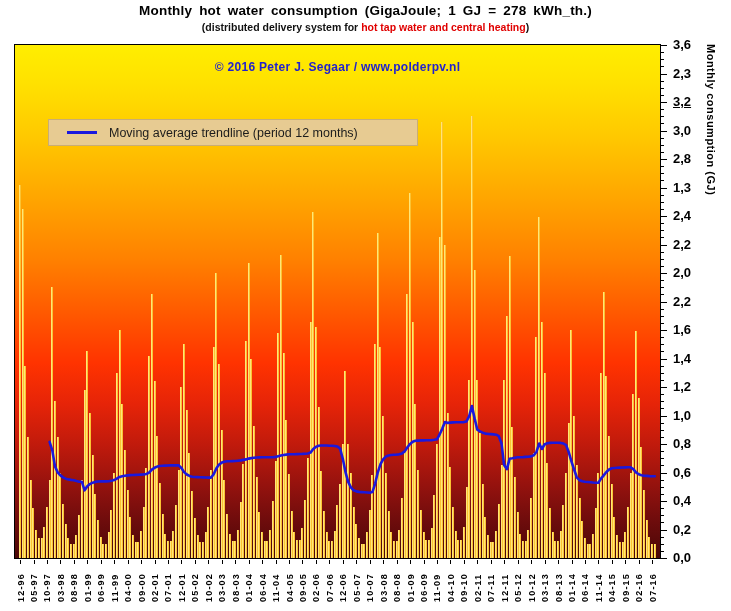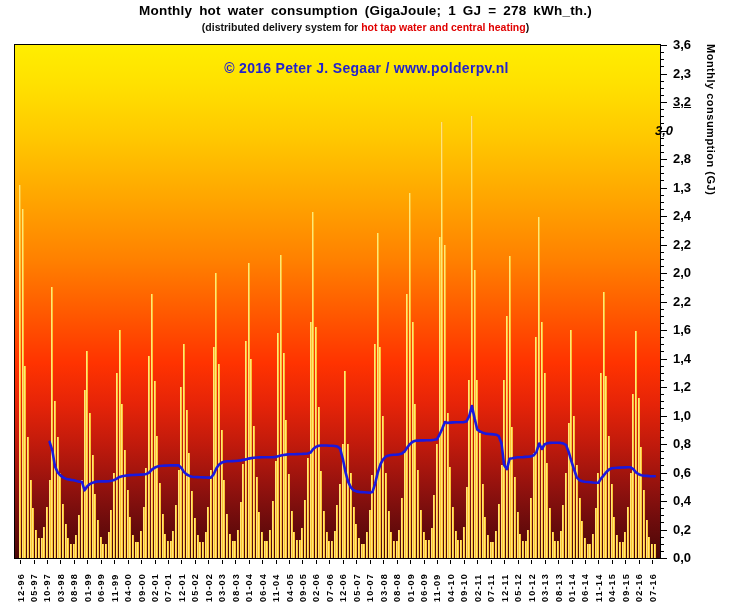--- a/index.html
+++ b/index.html
@@ -17,21 +17,21 @@
           background:linear-gradient(to bottom,
             #ffee00 0%, #ffe000 8%, #ffc800 18%, #ffa500 30%, #ff8000 42%,
             #ff5a00 52%, #ff3300 62%, #e62408 70%, #c01a0c 78%, #94120e 86%,
             #6d0c0c 93%, #4a0707 100%); }
   .bars { position:absolute; inset:0; overflow:hidden; }
   .bar  { position:absolute; bottom:0; width:2px;
           background:linear-gradient(to right,#fff1a3 0%,#ffd944 55%,#f6a81c 100%); }
   svg.ma { position:absolute; inset:0; width:100%; height:100%; z-index:4; }
 
   .copyright { position:absolute; left:14px; top:60px; width:647px; text-align:center;
-               font-size:14px; font-weight:600; color:#2222cc; z-index:5; letter-spacing:.3px;margin-left:29px; }
+               font-size:12px; font-weight:600; color:#2222cc; z-index:5; letter-spacing:.3px; }
 
   .legend { position:absolute; left:48px; top:119px; width:370px; height:27px; z-index:5;
             background:#e7cb92; border:1px solid #c9ad74; display:flex; align-items:center; }
   .legend .swatch { width:30px; height:3px; background:#1a18dd; margin-left:18px; }
   .legend .lab { font-size:12.5px; color:#1c1c1c; margin-left:12px; }
 
   .ytick { position:absolute; background:#000; height:1px; }
   .ylab  { position:absolute; font-size:13px; font-weight:bold; color:#000; line-height:10px; }
   .yaxis-title { position:absolute; left:705px; top:44px; height:515px; display:flex; align-items:center;
                  writing-mode:vertical-rl; font-size:11px; font-weight:bold; color:#000; letter-spacing:.5px; }
@@ -287,20 +287,24 @@
         <div class="bar" style="left: 636.15px; height: 14.3px;"></div>
         <div class="bar" style="left: 638.84px; height: 14.3px;"></div>
       </div>
     <svg class="ma" id="maSvg" viewBox="0 0 645 513" preserveAspectRatio="none">
       <polyline id="maLine" fill="none" stroke="#1a18dd" stroke-width="2.6" stroke-linejoin="round" stroke-linecap="round" points="34.6,396.9 37.3,405.4 40.0,421.4 42.7,427.4 45.4,430.4 48.0,432.4 50.7,433.7 53.4,434.4 56.1,434.9 58.8,435.3 61.5,436.1 64.2,436.8 66.9,436.8 69.6,445.3 72.3,441.2 74.9,439.1 77.6,437.7 80.3,436.9 83.0,436.5 85.7,436.4 88.4,436.4 91.1,436.4 93.8,436.2 96.5,435.7 99.1,435.1 101.8,433.7 104.5,431.9 107.2,431.2 109.9,430.7 112.6,430.4 115.3,430.1 118.0,430.0 120.7,429.9 123.4,429.8 126.0,429.6 128.7,429.4 131.4,429.0 134.1,427.6 136.8,424.6 139.5,422.8 142.2,421.6 144.9,421.0 147.6,420.7 150.3,420.6 152.9,420.5 155.6,420.4 158.3,420.4 161.0,420.3 163.7,420.4 166.4,423.0 169.1,427.1 171.8,429.5 174.5,430.9 177.2,431.7 179.8,432.0 182.5,432.1 185.2,432.3 187.9,432.4 190.6,432.5 193.3,432.6 196.0,432.6 198.7,429.3 201.4,423.3 204.1,419.5 206.8,417.6 209.4,416.7 212.1,416.3 214.8,416.2 217.5,416.1 220.2,416.0 222.9,415.7 225.6,415.4 228.3,414.9 231.0,414.4 233.7,413.6 236.3,413.1 239.0,412.8 241.7,412.5 244.4,412.4 247.1,412.3 249.8,412.3 252.5,412.3 255.2,412.3 257.9,412.2 260.5,411.9 263.2,411.2 265.9,410.5 268.6,410.0 271.3,409.6 274.0,409.3 276.7,409.2 279.4,409.2 282.1,409.1 284.8,409.0 287.4,408.9 290.1,408.7 292.8,408.5 295.5,407.6 298.2,404.0 300.9,401.9 303.6,400.8 306.3,400.5 309.0,400.5 311.7,400.5 314.3,400.7 317.0,400.8 319.7,401.0 322.4,401.5 325.1,403.6 327.8,413.8 330.5,427.1 333.2,436.9 335.9,442.3 338.6,445.3 341.3,446.4 343.9,446.9 346.6,447.1 349.3,447.3 352.0,447.5 354.7,447.8 357.4,447.1 360.1,438.8 362.8,427.3 365.5,419.2 368.1,414.4 370.8,411.6 373.5,410.5 376.2,410.0 378.9,409.8 381.6,409.6 384.3,409.3 387.0,408.4 389.7,406.4 392.4,402.2 395.1,398.9 397.7,396.7 400.4,395.8 403.1,395.6 405.8,395.4 408.5,395.4 411.2,395.3 413.9,395.2 416.6,395.1 419.3,394.8 421.9,394.3 424.6,389.5 427.3,383.6 430.0,377.1 432.7,377.9 435.4,377.6 438.1,377.4 440.8,377.3 443.5,377.3 446.2,377.3 448.8,377.1 451.5,376.4 454.2,371.1 456.9,361.0 459.6,373.4 462.3,384.6 465.0,386.3 467.7,387.7 470.4,388.6 473.1,388.9 475.8,389.1 478.4,389.4 481.1,389.7 483.8,391.2 486.5,398.3 489.2,420.3 491.9,424.1 494.6,413.7 497.3,413.3 500.0,412.7 502.6,412.3 505.3,412.2 508.0,412.1 510.7,411.9 513.4,411.8 516.1,411.4 518.8,410.3 521.5,406.7 524.2,398.5 526.9,404.0 529.5,399.5 532.2,398.3 534.9,397.9 537.6,397.8 540.3,397.8 543.0,397.8 545.7,397.9 548.4,398.5 551.1,400.2 553.8,407.3 556.5,416.7 559.1,424.5 561.8,432.3 564.5,435.2 567.2,436.3 569.9,436.8 572.6,437.0 575.3,437.2 578.0,437.5 580.7,437.7 583.4,437.7 586.0,433.6 588.7,430.4 591.4,427.0 594.1,424.5 596.8,423.3 599.5,423.0 602.2,422.8 604.9,422.6 607.6,422.5 610.3,422.4 612.9,422.3 615.6,422.3 618.3,424.1 621.0,427.4 623.7,429.3 626.4,430.2 629.1,430.7 631.8,430.9 634.5,431.1 637.1,431.2 639.8,431.3"></polyline>
     </svg>
   </div>
 
   <div class="copyright">© 2016 Peter J. Segaar / www.polderpv.nl</div>
 
+  <div class="legend">
+    <div class="swatch"></div>
+    <div class="lab">Moving average trendline (period 12 months)</div>
+  </div>
 
   <div id="yaxis">
       <div class="ytick" style="left: 661px; width: 6px; top: 558px;"></div>
       <div class="ytick" style="left: 661px; width: 3px; top: 550.9px;"></div>
       <div class="ytick" style="left: 661px; width: 3px; top: 543.8px;"></div>
       <div class="ytick" style="left: 661px; width: 3px; top: 536.6px;"></div>
       <div class="ytick" style="left: 661px; width: 6px; top: 529.5px;"></div>
       <div class="ytick" style="left: 661px; width: 3px; top: 522.4px;"></div>
       <div class="ytick" style="left: 661px; width: 3px; top: 515.3px;"></div>
       <div class="ytick" style="left: 661px; width: 3px; top: 508.1px;"></div>
@@ -365,21 +369,21 @@
       <div class="ytick" style="left: 661px; width: 3px; top: 87.8px;"></div>
       <div class="ytick" style="left: 661px; width: 3px; top: 80.6px;"></div>
       <div class="ytick" style="left: 661px; width: 6px; top: 73.5px;"></div>
       <div class="ytick" style="left: 661px; width: 3px; top: 66.4px;"></div>
       <div class="ytick" style="left: 661px; width: 3px; top: 59.3px;"></div>
       <div class="ytick" style="left: 661px; width: 3px; top: 52.1px;"></div>
       <div class="ytick" style="left: 661px; width: 6px; top: 45px;"></div>
       <div class="ylab" style="left: 673px; top: 40px;">3,6</div>
       <div class="ylab" style="left: 673px; top: 68.5px;">2,3</div>
       <div class="ylab" style="left: 673px; top: 97px; text-decoration: underline;">3,2</div>
-      <div class="ylab" style="left: 655px; top: 125.5px; font-style: italic;">3,0</div>
+      <div class="ylab" style="left: 673px; top: 125.5px;">3,0</div>
       <div class="ylab" style="left: 673px; top: 154px;">2,8</div>
       <div class="ylab" style="left: 673px; top: 182.5px;">1,3</div>
       <div class="ylab" style="left: 673px; top: 211px;">2,4</div>
       <div class="ylab" style="left: 673px; top: 239.5px;">2,2</div>
       <div class="ylab" style="left: 673px; top: 268px;">2,0</div>
       <div class="ylab" style="left: 673px; top: 296.5px;">2,2</div>
       <div class="ylab" style="left: 673px; top: 325px;">1,6</div>
       <div class="ylab" style="left: 673px; top: 353.5px;">1,4</div>
       <div class="ylab" style="left: 673px; top: 382px;">1,2</div>
       <div class="ylab" style="left: 673px; top: 410.5px;">1,0</div>

